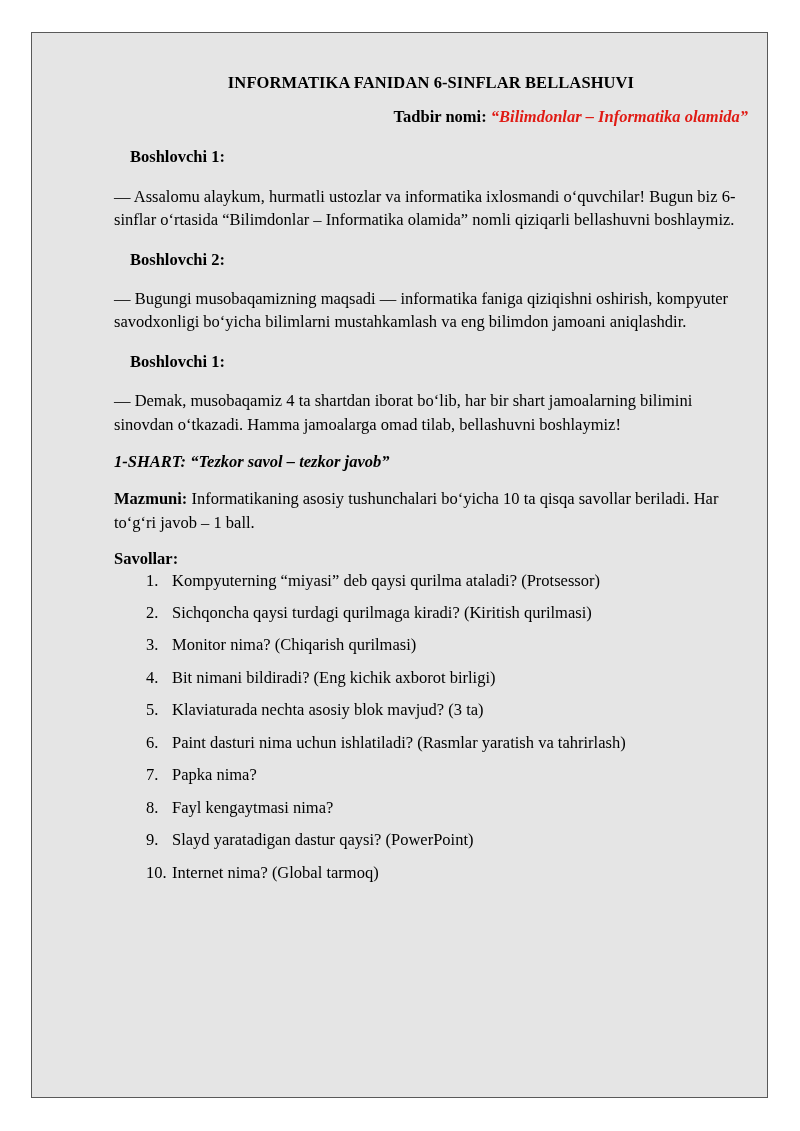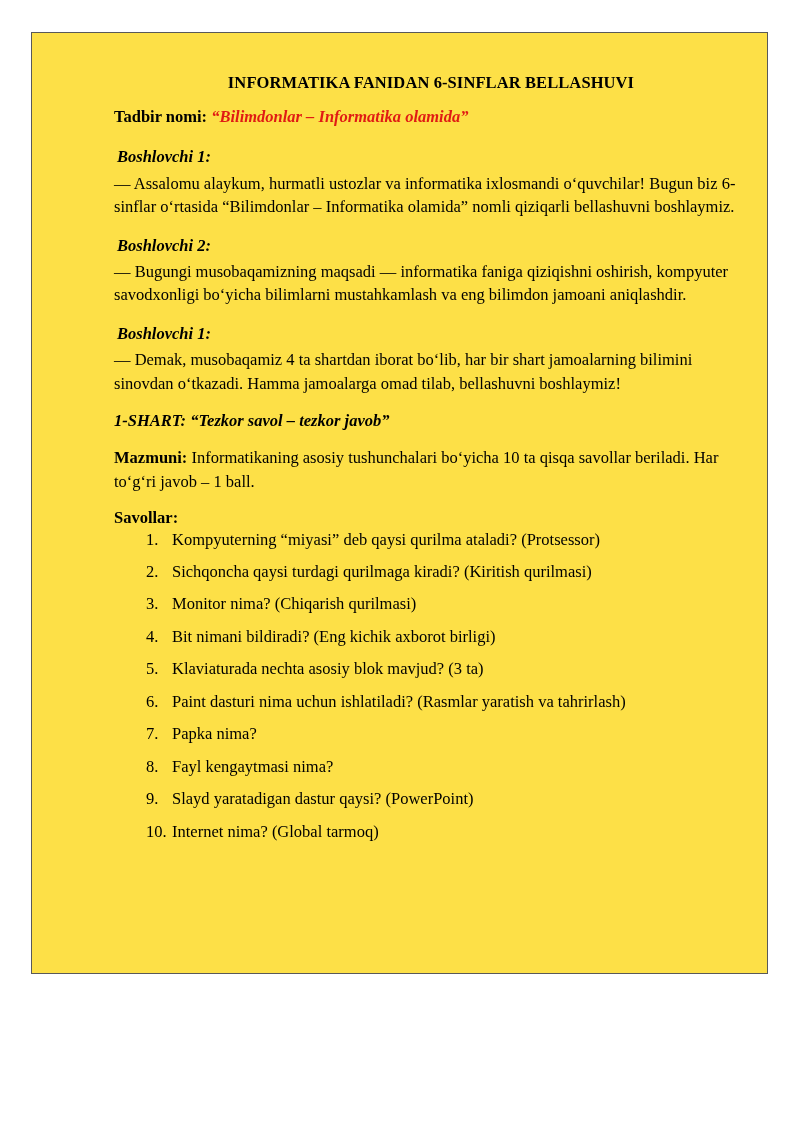--- a/index.html
+++ b/index.html
@@ -13,45 +13,45 @@
     font-family: "Liberation Serif", "DejaVu Serif", serif;
     color: #000000;
     overflow: hidden;
   }
 
   .page {
     position: absolute;
     left: 31px;
     top: 32px;
     width: 737px;
-    height: 942px;
+    height: 1066px;
     border: 1.5px solid #595959;
     box-sizing: border-box;
-    background: #fde047;
+    background: #e5e5e5;
   }
 
   .content {
     position: absolute;
     left: 82px;
     top: 40px;
     width: 634px;
   }
 
   
   .doc-title {
     text-align: center;
     font-weight: bold;
     font-size: 16.5px;
     letter-spacing: 0.1px;
     margin: 0 0 13px 0;
     line-height: 1.25;
   }
 
   .subtitle {
-    text-align: left;
+    text-align: right;
     font-size: 16.5px;
     margin: 0 0 18px 0;
     line-height: 1.25;
   }
   .subtitle .lead {
     font-weight: bold;
   }
   .subtitle .event {
     font-weight: bold;
     font-style: italic;
@@ -61,23 +61,22 @@
   .section-head {
     font-weight: bold;
     font-style: italic;
     font-size: 16.5px;
     margin: 0 0 13px 0;
     line-height: 1.3;
   }
 
   .speaker {
     font-weight: bold;
-    font-style: italic;
-    font-size: 16.5px;
-    margin: 3px;
+    font-size: 16.5px;
+    margin: 16px;
     line-height: 1.42;
   }
 
   .para {
     font-size: 16.5px;
     margin: 0 0 15px 0;
     line-height: 1.42;
     text-align: left;
   }
 

